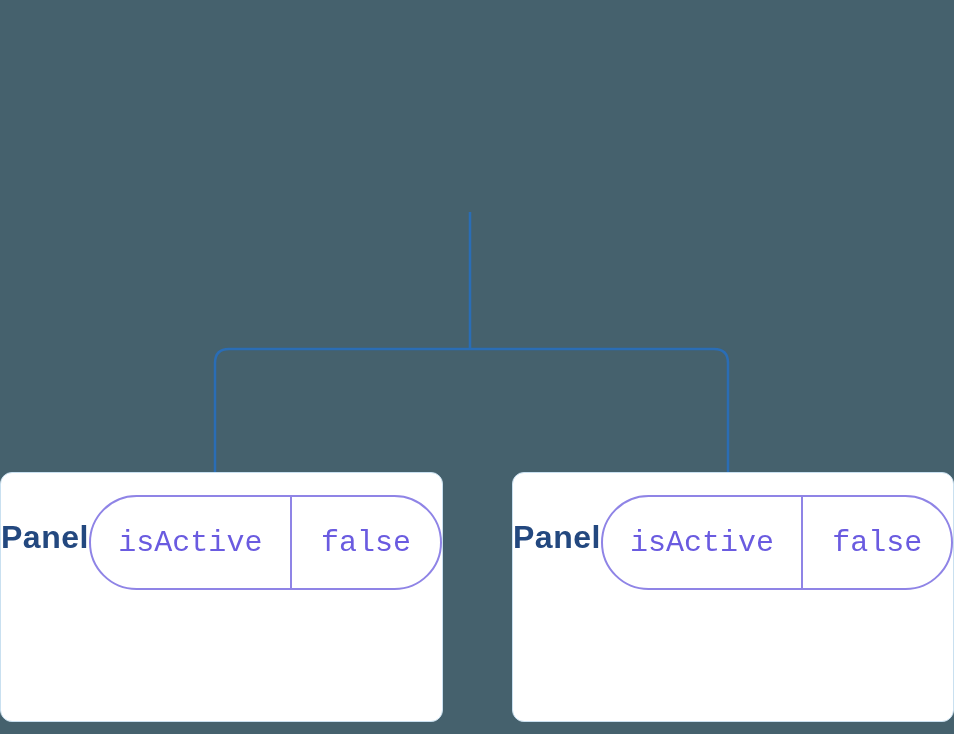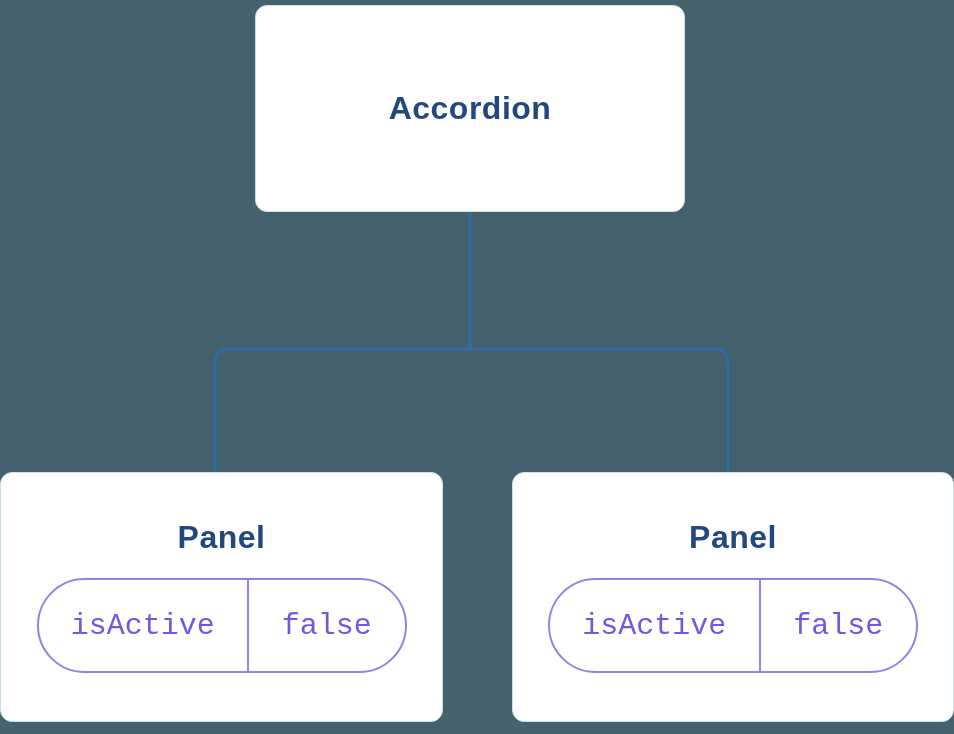--- a/index.html
+++ b/index.html
@@ -50,22 +50,22 @@
   .node-label{
     color:var(--label);
     font-size:32px;
     font-weight:600;
     letter-spacing:0.5px;
   }
   .node-panel{
     top:472px;
     width:443px;height:250px;
     display:flex;
-    flex-direction:column;
-    align-items:center;
+    flex-direction:row;
+    align-items:flex-start;
   }
   .node-panel.left{left:0;}
   .node-panel.right{left:512px;width:442px;}
   .panel-title{
     margin-top:46px;
     color:var(--label);
     font-size:32px;
     font-weight:600;
     letter-spacing:0.5px;
   }
@@ -101,23 +101,20 @@
 </head>
 <body>
 
 <div class="canvas">
 
   <svg class="connectors" viewBox="0 0 954 734" xmlns="http://www.w3.org/2000/svg" aria-hidden="true">
     <path d="M470 212 L470 349"></path>
     <path d="M215 472 L215 363 Q215 349 229 349 L714 349 Q728 349 728 363 L728 472"></path>
   </svg>
 
-  <div class="node node-root">
-    <span class="node-label">Accordion</span>
-  </div>
 
   <div class="node node-panel left">
     <div class="panel-title">Panel</div>
     <div class="state-pill">
       <div class="state-cell state-key">isActive</div>
       <div class="state-cell state-value">false</div>
     </div>
   </div>
 
   <div class="node node-panel right">

